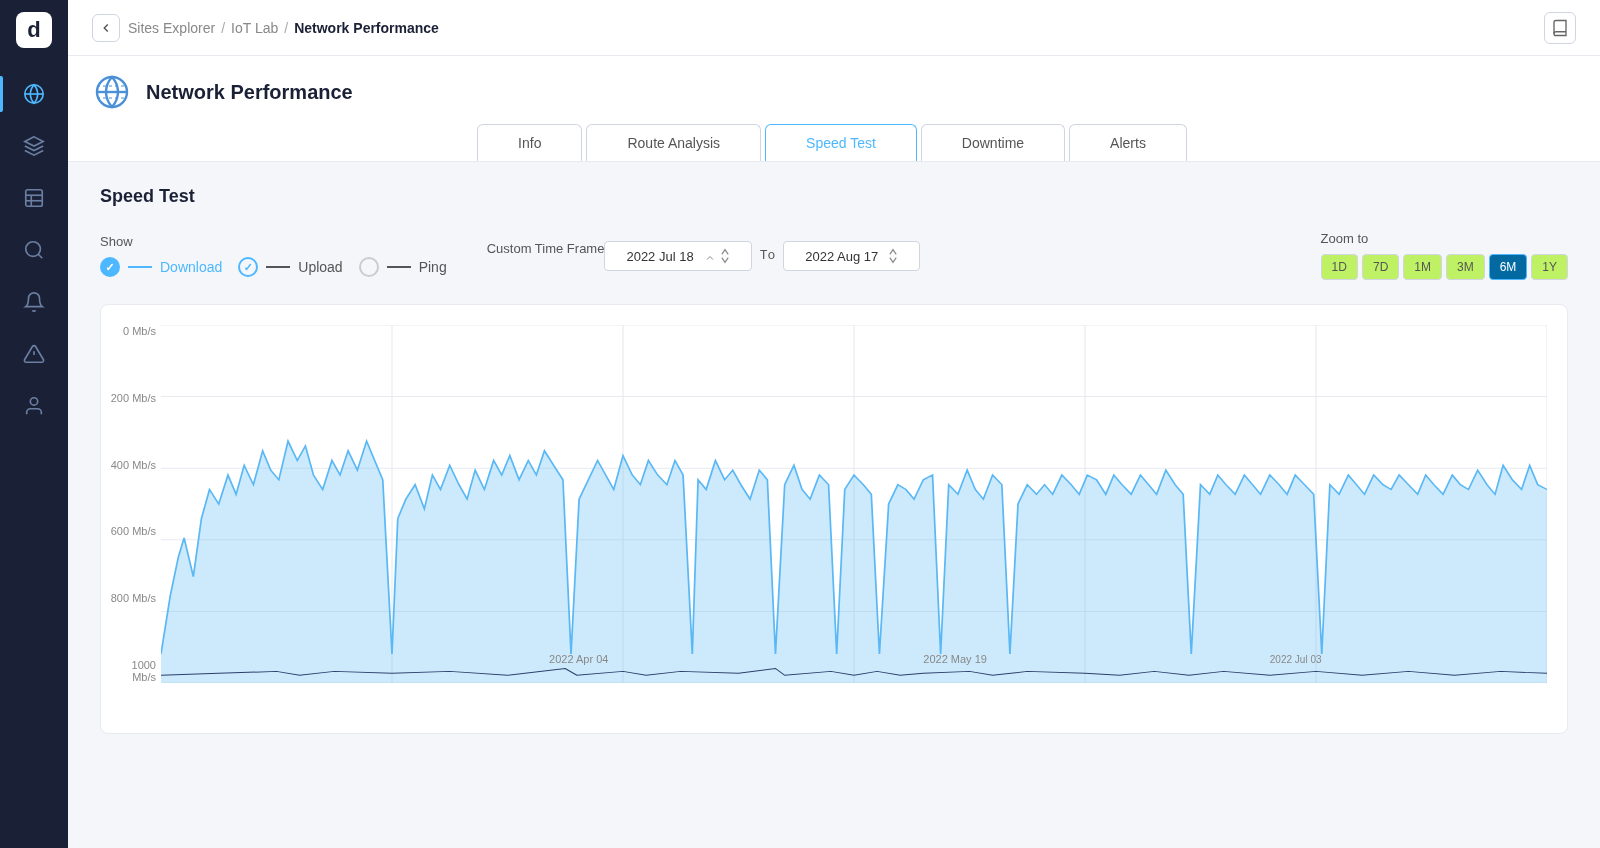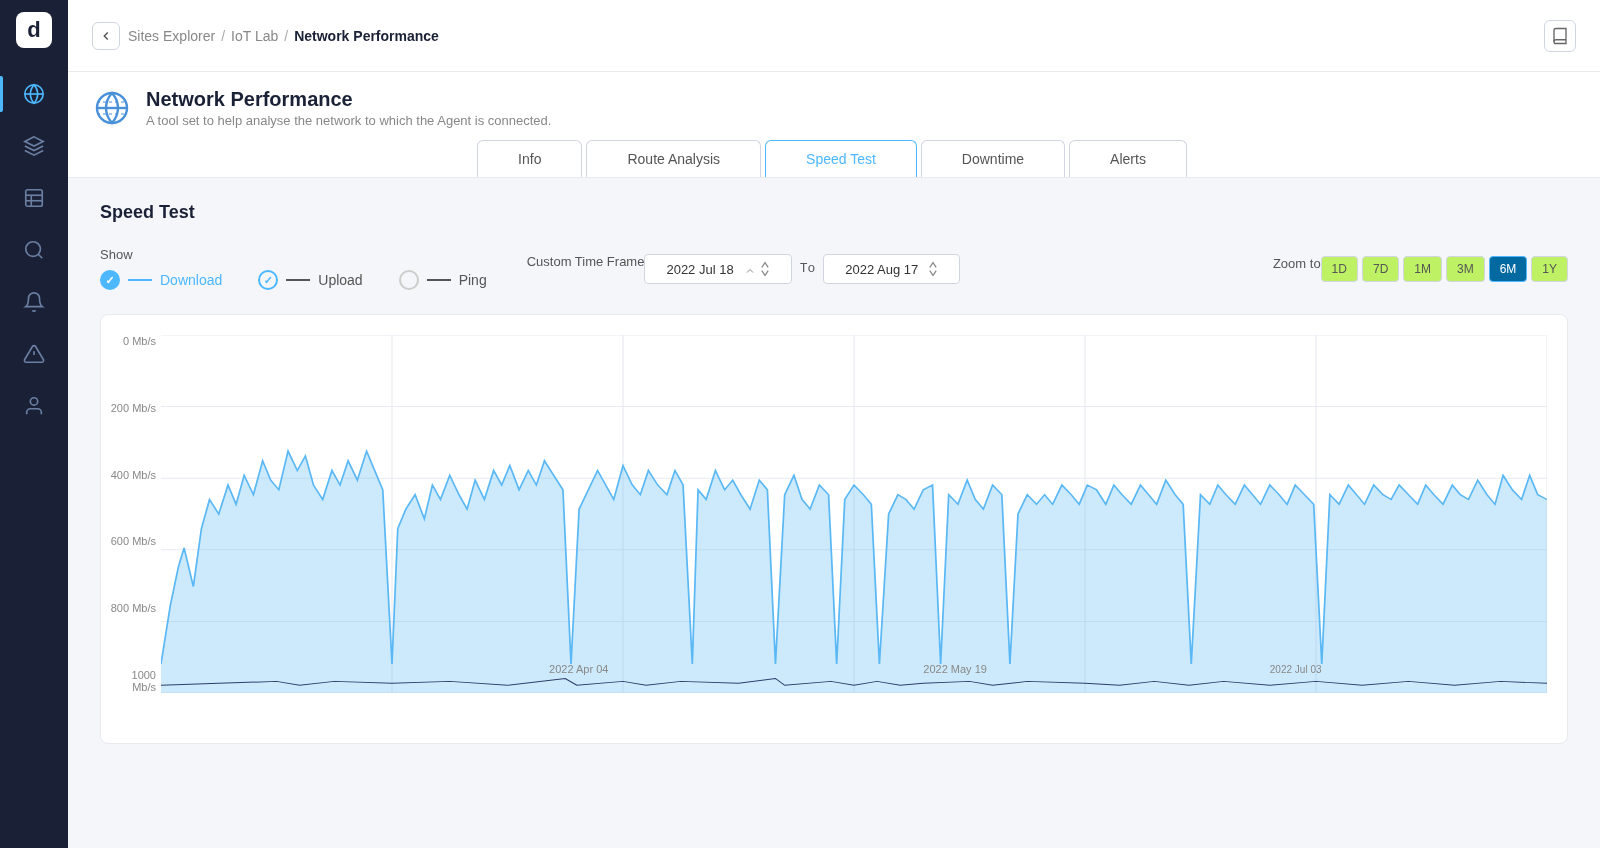--- a/index.html
+++ b/index.html
@@ -78,21 +78,21 @@
       overflow: hidden;
     }
 
     
     .header {
       background: white;
       border-bottom: 1px solid #e8eaf0;
       padding: 0 24px;
       display: flex;
       align-items: center;
-      height: 72px;
+      height: 56px;
       gap: 8px;
     }
     .back-btn {
       width: 28px;
       height: 28px;
       border: 1px solid #d0d5e0;
       border-radius: 6px;
       display: flex;
       align-items: center;
       justify-content: center;
@@ -196,21 +196,21 @@
       margin-bottom: 24px;
     }
     .show-label {
       font-size: 13px;
       color: #555;
       margin-bottom: 8px;
     }
     .show-toggles {
       display: flex;
       align-items: center;
-      gap: 36px;
+      gap: 16px;
     }
     .toggle-item {
       display: flex;
       align-items: center;
       gap: 8px;
       font-size: 14px;
       color: #555;
       cursor: pointer;
     }
     .toggle-item.active-download { color: #4db8ff; }
@@ -262,21 +262,21 @@
       color: #333;
       background: white;
       display: flex;
       align-items: flex-end;
       gap: 4px;
       min-width: 120px;
     }
     .to-label { font-size: 13px; color: #555; font-family: Liberation Mono, monospace; }
 
     
-    .zoom-section { display: flex; flex-direction: row; margin-left: auto; }
+    .zoom-section { display: flex; flex-direction: column; margin-left: auto; }
     .zoom-label { font-size: 13px; color: #555; margin-bottom: 8px; }
     .zoom-buttons { display: flex; gap: 4px; }
     .zoom-btn {
       padding: 5px 10px;
       border: 1px solid #d0d5e0;
       border-radius: 4px;
       font-size: 12px;
       color: #555;
       background: #bef264;
       cursor: pointer;
@@ -436,21 +436,20 @@
       <div class="page-icon">
         <svg width="36" height="36" viewBox="0 0 24 24" fill="none" stroke="#4a90d9" stroke-width="1.6">
           <circle cx="12" cy="12" r="10"></circle>
           <line x1="2" y1="12" x2="22" y2="12"></line>
           <path d="M12 2a15.3 15.3 0 0 1 4 10 15.3 15.3 0 0 1-4 10 15.3 15.3 0 0 1-4-10 15.3 15.3 0 0 1 4-10z"></path>
           <path d="M2 8h20M2 16h20" stroke="#4a90d9" stroke-width="0.8" stroke-dasharray="2,2"></path>
         </svg>
       </div>
       <div>
         <div class="page-title">Network Performance</div>
-        <div class="page-subtitle">A tool set to help analyse the network to which the Agent is connected.</div>
       </div>
     </div>
     <div class="tabs">
       <div class="tab">Info</div>
       <div class="tab">Route Analysis</div>
       <div class="tab active">Speed Test</div>
       <div class="tab">Downtime</div>
       <div class="tab">Alerts</div>
     </div>
   </div>

